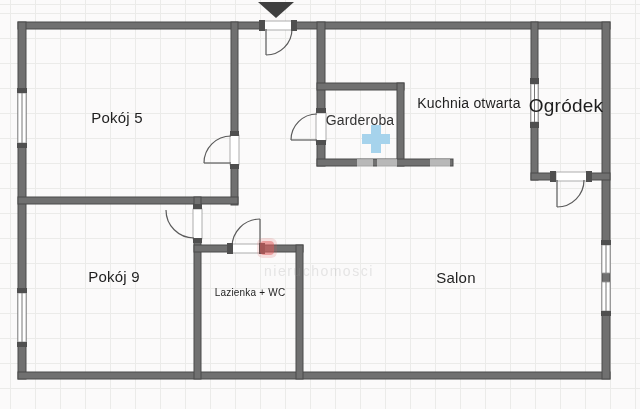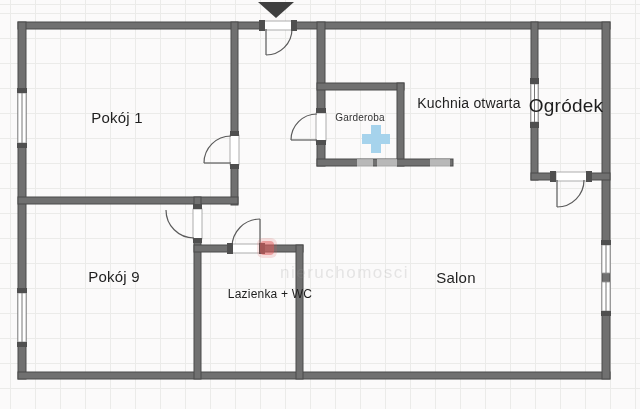--- a/index.html
+++ b/index.html
@@ -12,28 +12,28 @@
     background-position:10px 13px;
     font-family:"Liberation Sans",sans-serif;
   }
   #plan-svg{position:absolute;left:0;top:0;}
   .room-label{
     position:absolute;text-align:center;color:#1e1e1e;
     font-size:15px;letter-spacing:0.2px;white-space:nowrap;
   }
   .lbl-pokoj1{left:67px;top:109px;width:100px;}
   .lbl-pokoj2{left:64px;top:268px;width:100px;}
-  .lbl-garderoba{left:310px;top:112px;width:100px;font-size:10px;color:#333;}
+  .lbl-garderoba{left:310px;top:112px;width:100px;font-size:14px;color:#333;}
   .lbl-kuchnia{left:404px;top:95px;width:130px;font-size:14px;}
   .lbl-ogrodek{left:516px;top:95px;width:100px;font-size:19px;}
-  .lbl-lazienka{left:195px;top:287px;width:110px;font-size:12px;margin-left:20px;}
+  .lbl-lazienka{left:195px;top:287px;width:110px;font-size:10px;}
   .lbl-salon{left:406px;top:269px;width:100px;}
   .watermark-text{
-    position:absolute;left:280px;top:263px;width:140px;
-    font-size:17px;color:rgba(150,150,150,0.22);letter-spacing:1.5px;
+    position:absolute;left:264px;top:263px;width:140px;
+    font-size:14px;color:rgba(150,150,150,0.22);letter-spacing:1.5px;
     pointer-events:none;
   }
 </style>
 </head>
 <body>
 
 <div id="stage">
 
   <svg id="plan-svg" width="640" height="409" viewBox="0 0 640 409">
 
@@ -134,21 +134,21 @@
     <polygon points="258,2 294,2 276,18" fill="#3f3f3f"></polygon>
 
     <path d="M 371 125 h 10 v 9 h 9 v 10 h -9 v 9 h -10 v -9 h -9 v -10 h 9 z" fill="#a6d3ec"></path>
 
     <g>
       <rect x="257" y="238" width="20" height="20" rx="6" fill="#e05c5c" fill-opacity="0.18"></rect>
       <rect x="260" y="241" width="14" height="14" rx="4" fill="#e05c5c" fill-opacity="0.5"></rect>
     </g>
   </svg>
 
-  <div class="room-label lbl-pokoj1">Pokój 1</div>
+  <div class="room-label lbl-pokoj1">Pokój 5</div>
   <div class="room-label lbl-pokoj2">Pokój 9</div>
   <div class="room-label lbl-garderoba">Garderoba</div>
   <div class="room-label lbl-kuchnia">Kuchnia otwarta</div>
   <div class="room-label lbl-ogrodek">Ogródek</div>
   <div class="room-label lbl-lazienka">Lazienka + WC</div>
   <div class="room-label lbl-salon">Salon</div>
 
   <div class="watermark-text">nieruchomosci</div>
 
 </div>

